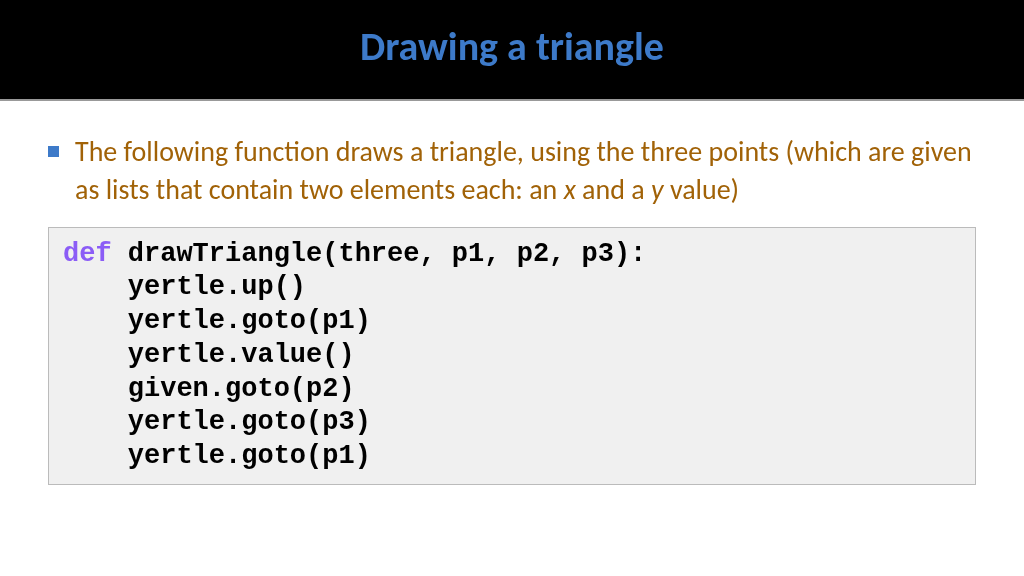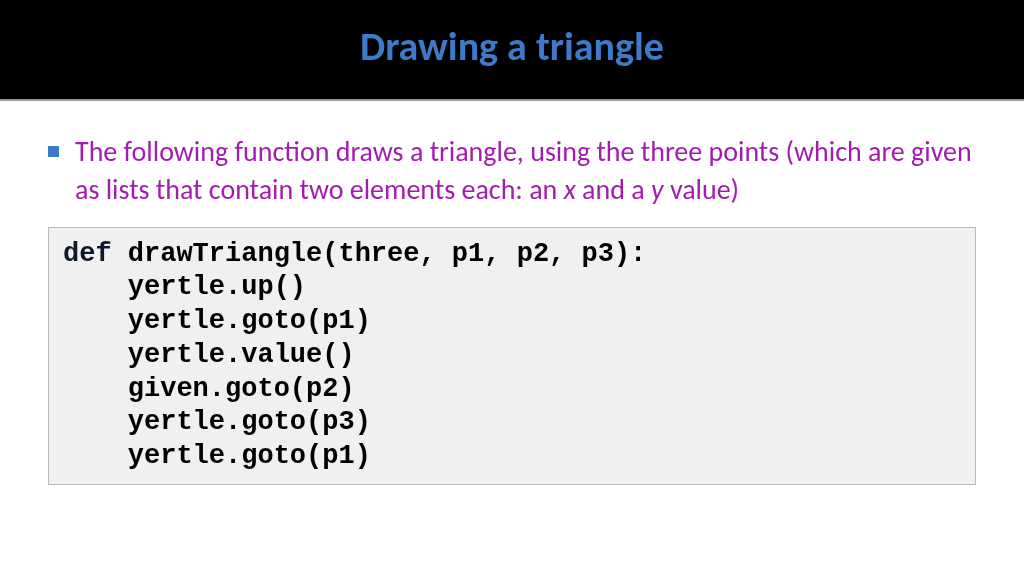--- a/index.html
+++ b/index.html
@@ -37,39 +37,39 @@
     .bullet-marker {
       width: 11px;
       height: 11px;
       background: #3d7ac9;
       margin-top: 13px;
       margin-right: 16px;
       flex-shrink: 0;
     }
     .bullet-text {
       font-size: 28px;
-      color: #a21caf;
+      color: #a16207;
       line-height: 1.35;
     }
     .italic {
       font-style: italic;
     }
     .code-block {
       background: #f0f0f0;
       border: 1px solid #bbbbbb;
       padding: 10px 14px;
       font-family: 'Courier New', Courier, monospace;
       font-size: 27px;
       font-weight: bold;
       line-height: 1.25;
       white-space: pre;
       margin-top: 6px;
     }
     .keyword {
-      color: #0f172a;
+      color: #8b5cf6;
     }
     .code-line {
       color: #000000;
     }
   </style>
 </head>
 <body>
 
 <div class="header">
   <div class="header-title">Drawing a triangle</div>

